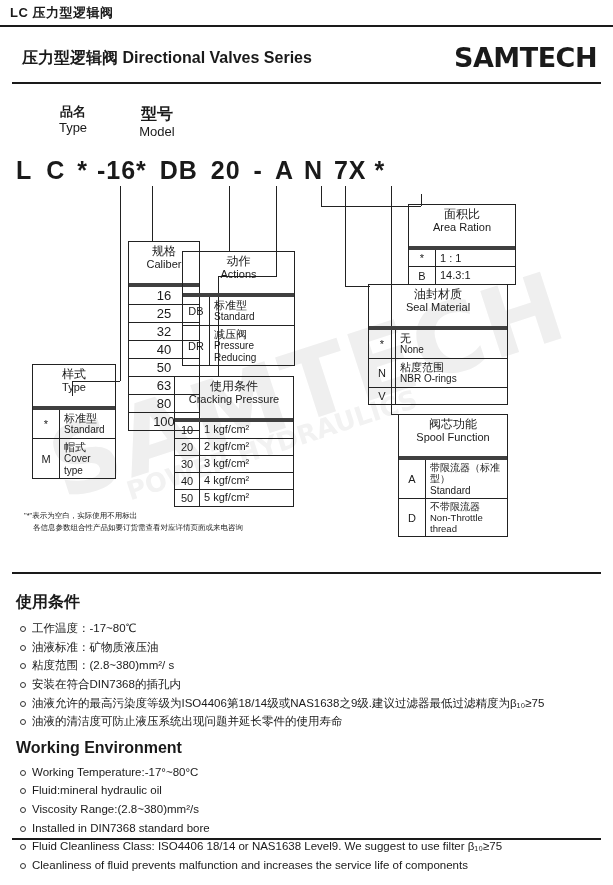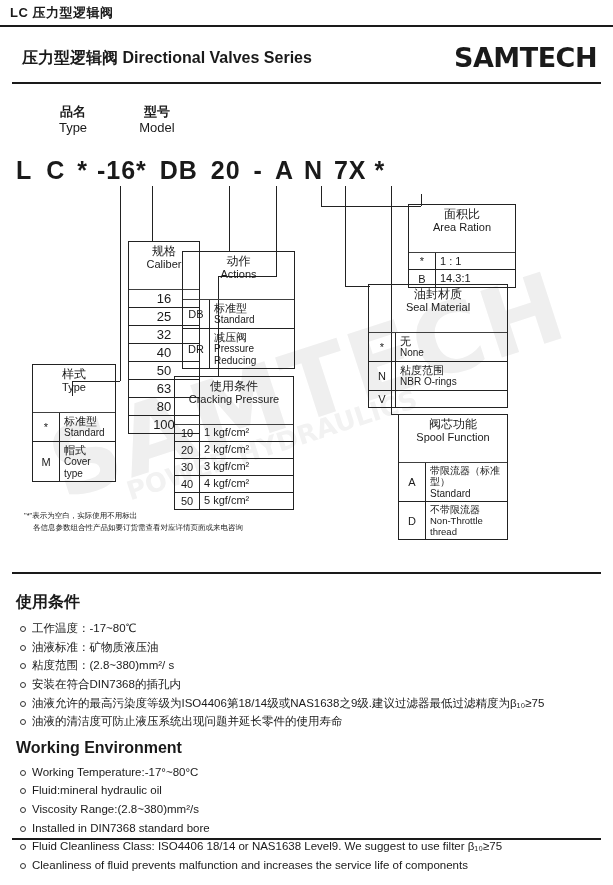--- a/index.html
+++ b/index.html
@@ -69,22 +69,22 @@
     font-size:25px;font-weight:bold;letter-spacing:1px;
   }
   .code span{display:inline-block;}
 
   
   .box{
     position:absolute;border:1px solid #222;background:transparent;
     font-size:11px;box-sizing:border-box;
   }
   .boxhead{
-    text-align:center;padding:2px 0 17px 0;line-height:1.2;
-    border-bottom:1px solid #404040;
+    text-align:center;padding:2px 0 11px 0;line-height:1.2;
+    border-bottom:4px solid #404040;
   }
   .boxhead .cn{font-size:12px;display:block;}
   .boxhead .en{font-size:11px;display:block;}
   .row{display:flex;border-bottom:1px solid #222;}
   .row:last-child{border-bottom:none;}
   .key{
     width:26px;min-width:26px;text-align:center;
     border-right:1px solid #222;
     display:flex;align-items:center;justify-content:center;
     font-size:11px;padding:2px 0;
@@ -144,21 +144,21 @@
   </div>
   <div class="header-rule"></div>
 
   <div class="diagram">
 
     <div class="lbl" style="left:43px;top:18px;width:60px;">
       <span class="cn" style="font-weight:bold;font-size:13px;">品名</span>
       <span class="en" style="font-size:13px;">Type</span>
     </div>
     <div class="lbl" style="left:125px;top:18px;width:64px;">
-      <span class="cn" style="font-weight:bold;font-size:13px;">型号</span>
+      <span class="cn" style="font-weight:bold;font-size:16px;">型号</span>
       <span class="en" style="font-size:13px;">Model</span>
     </div>
 
     <div class="code">
       <span>L</span>
       <span style="margin-left:6px">C</span>
       <span style="margin-left:4px">*</span>
       <span style="margin-left:1px">-16*</span>
       <span style="margin-left:5px">DB</span>
       <span style="margin-left:5px">20</span>

